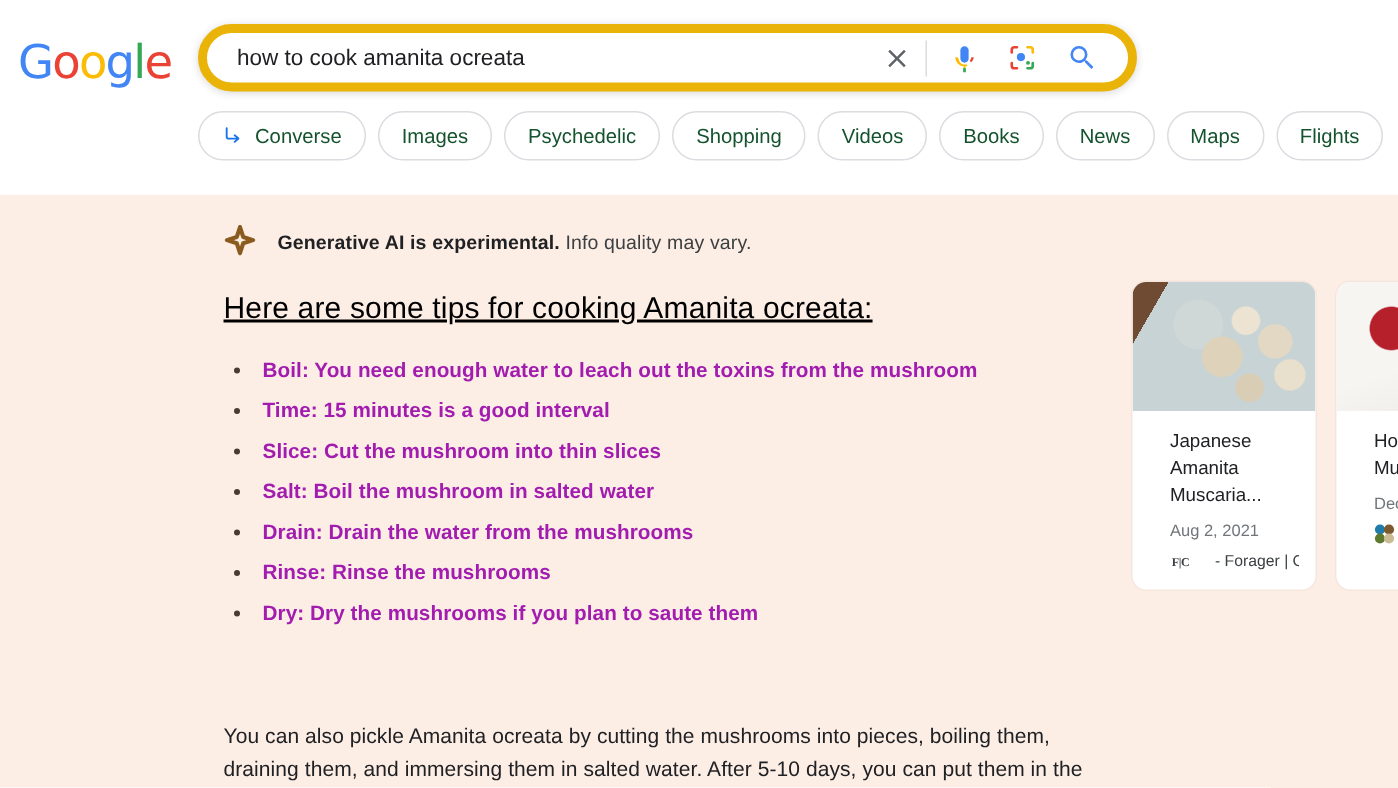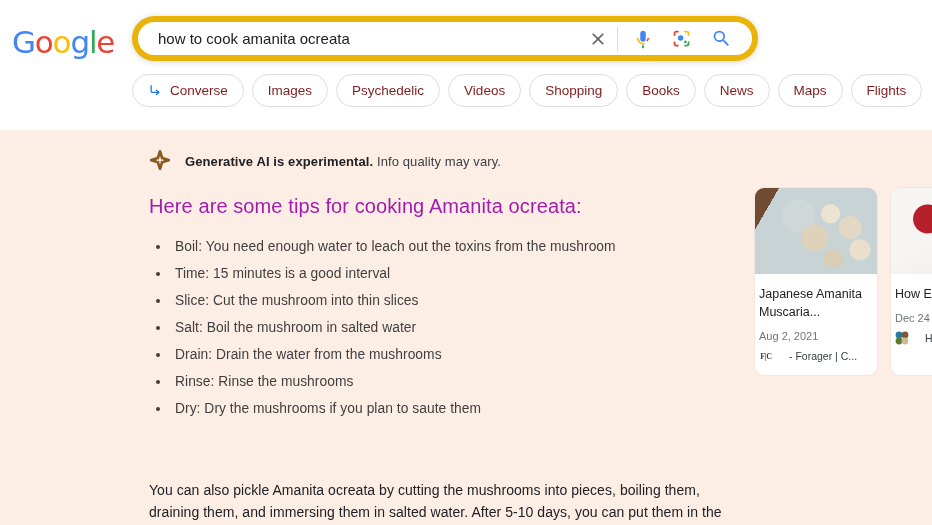--- a/index.html
+++ b/index.html
@@ -72,21 +72,21 @@
     align-items: center;
   }
   .chip {
     height: 33px;
     border: 1px solid #dadce0;
     border-radius: 17px;
     display: flex;
     align-items: center;
     padding: 0 15px;
     font-size: 13.5px;
-    color: #7f1d1d;
+    color: #14532d;
     background: #fff;
     white-space: nowrap;
     cursor: pointer;
   }
   .chip .chip-ico { margin-right: 7px; display: flex; align-items: center; }
 
   
   .ai-panel {
     position: absolute;
     left: 0; top: 130px;
@@ -104,39 +104,41 @@
     align-items: center;
   }
   .spark { width: 22px; height: 22px; margin-right: 14px; flex: none; }
   .disc-text { font-size: 13px; color: #3c4043; letter-spacing: .1px; }
   .disc-text b { font-weight: 700; color: #202124; }
 
   .ai-headline {
     position: absolute;
     left: 149px; top: 65px;
     font-size: 20px;
-    color: #a21caf;
+    color: #000000;
     font-weight: 400;
     letter-spacing: .1px;
+    text-decoration: underline;
   }
 
   .ai-list {
     position: absolute;
     left: 149px; top: 108px;
     width: 560px;
     list-style: none;
   }
   .ai-list li {
     position: relative;
     padding-left: 26px;
     font-size: 13.8px;
-    color: #404040;
+    color: #a21caf;
     line-height: 18px;
     margin-bottom: 9px;
     letter-spacing: .05px;
+    font-weight: bold;
   }
   .ai-list li::before {
     content: "";
     position: absolute;
     left: 7px; top: 7px;
     width: 4px; height: 4px;
     border-radius: 50%;
     background: #4a3b32;
   }
 
@@ -161,21 +163,21 @@
   .card {
     width: 122px;
     background: #fff;
     border-radius: 9px;
     overflow: hidden;
     flex: none;
     box-shadow: 0 0 0 1px rgba(0,0,0,.03);
     cursor: pointer;
   }
   .card-img { width: 122px; height: 86px; position: relative; overflow: hidden; }
-  .card-body { padding: 11px 11px 12px 4px; }
+  .card-body { padding: 11px 11px 12px 25px; }
   .card-title {
     font-size: 12.5px;
     line-height: 18px;
     color: #202124;
     max-height: 54px;
     overflow: hidden;
   }
   .card-date {
     margin-top: 9px;
     font-size: 11px;
@@ -286,24 +288,24 @@
         <span>Converse</span>
       </div>
 
       <div class="chip">
         <span>Images</span>
       </div>
       <div class="chip">
         <span>Psychedelic</span>
       </div>
       <div class="chip">
+        <span>Shopping</span>
+      </div>
+      <div class="chip">
         <span>Videos</span>
-      </div>
-      <div class="chip">
-        <span>Shopping</span>
       </div>
       <div class="chip">
         <span>Books</span>
       </div>
       <div class="chip">
         <span>News</span>
       </div>
       <div class="chip">
         <span>Maps</span>
       </div>

